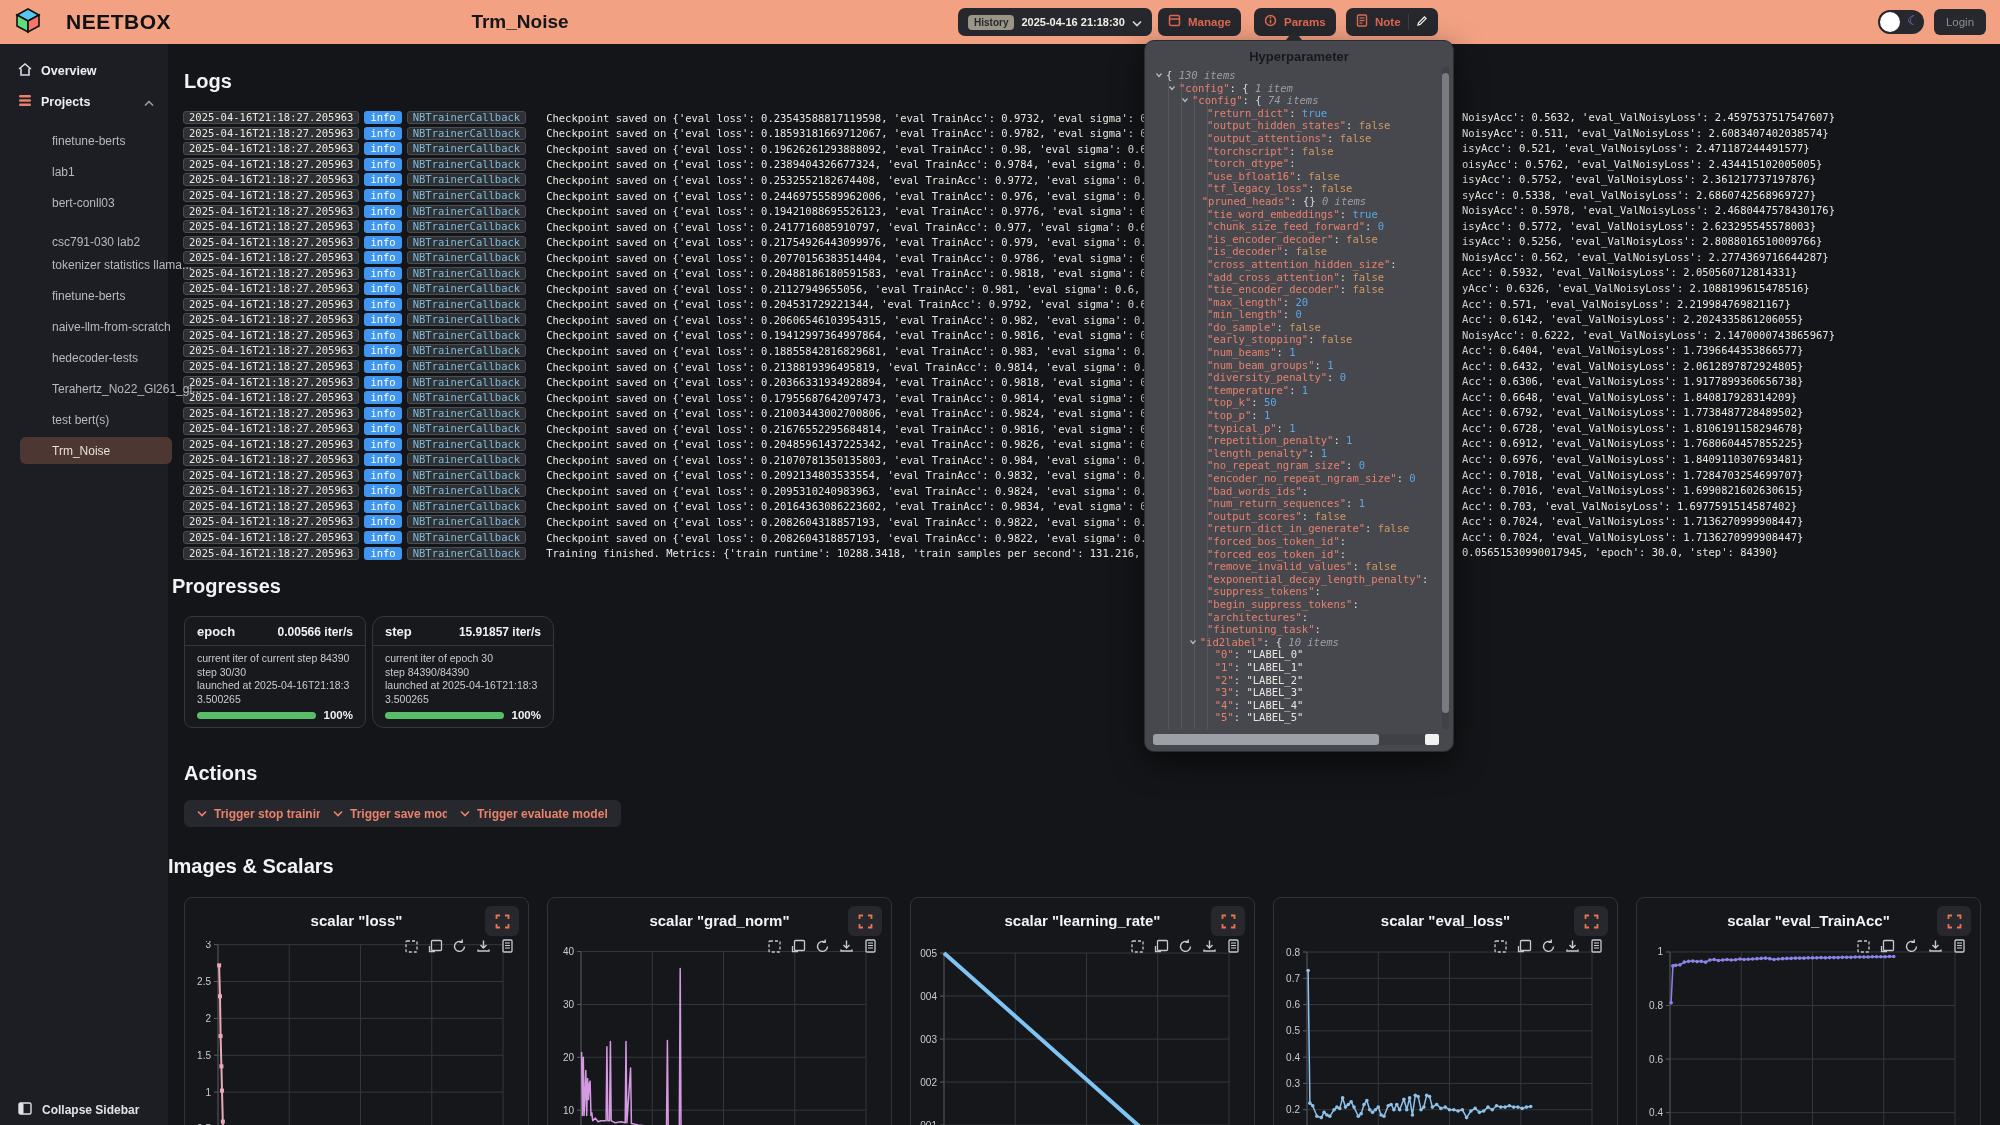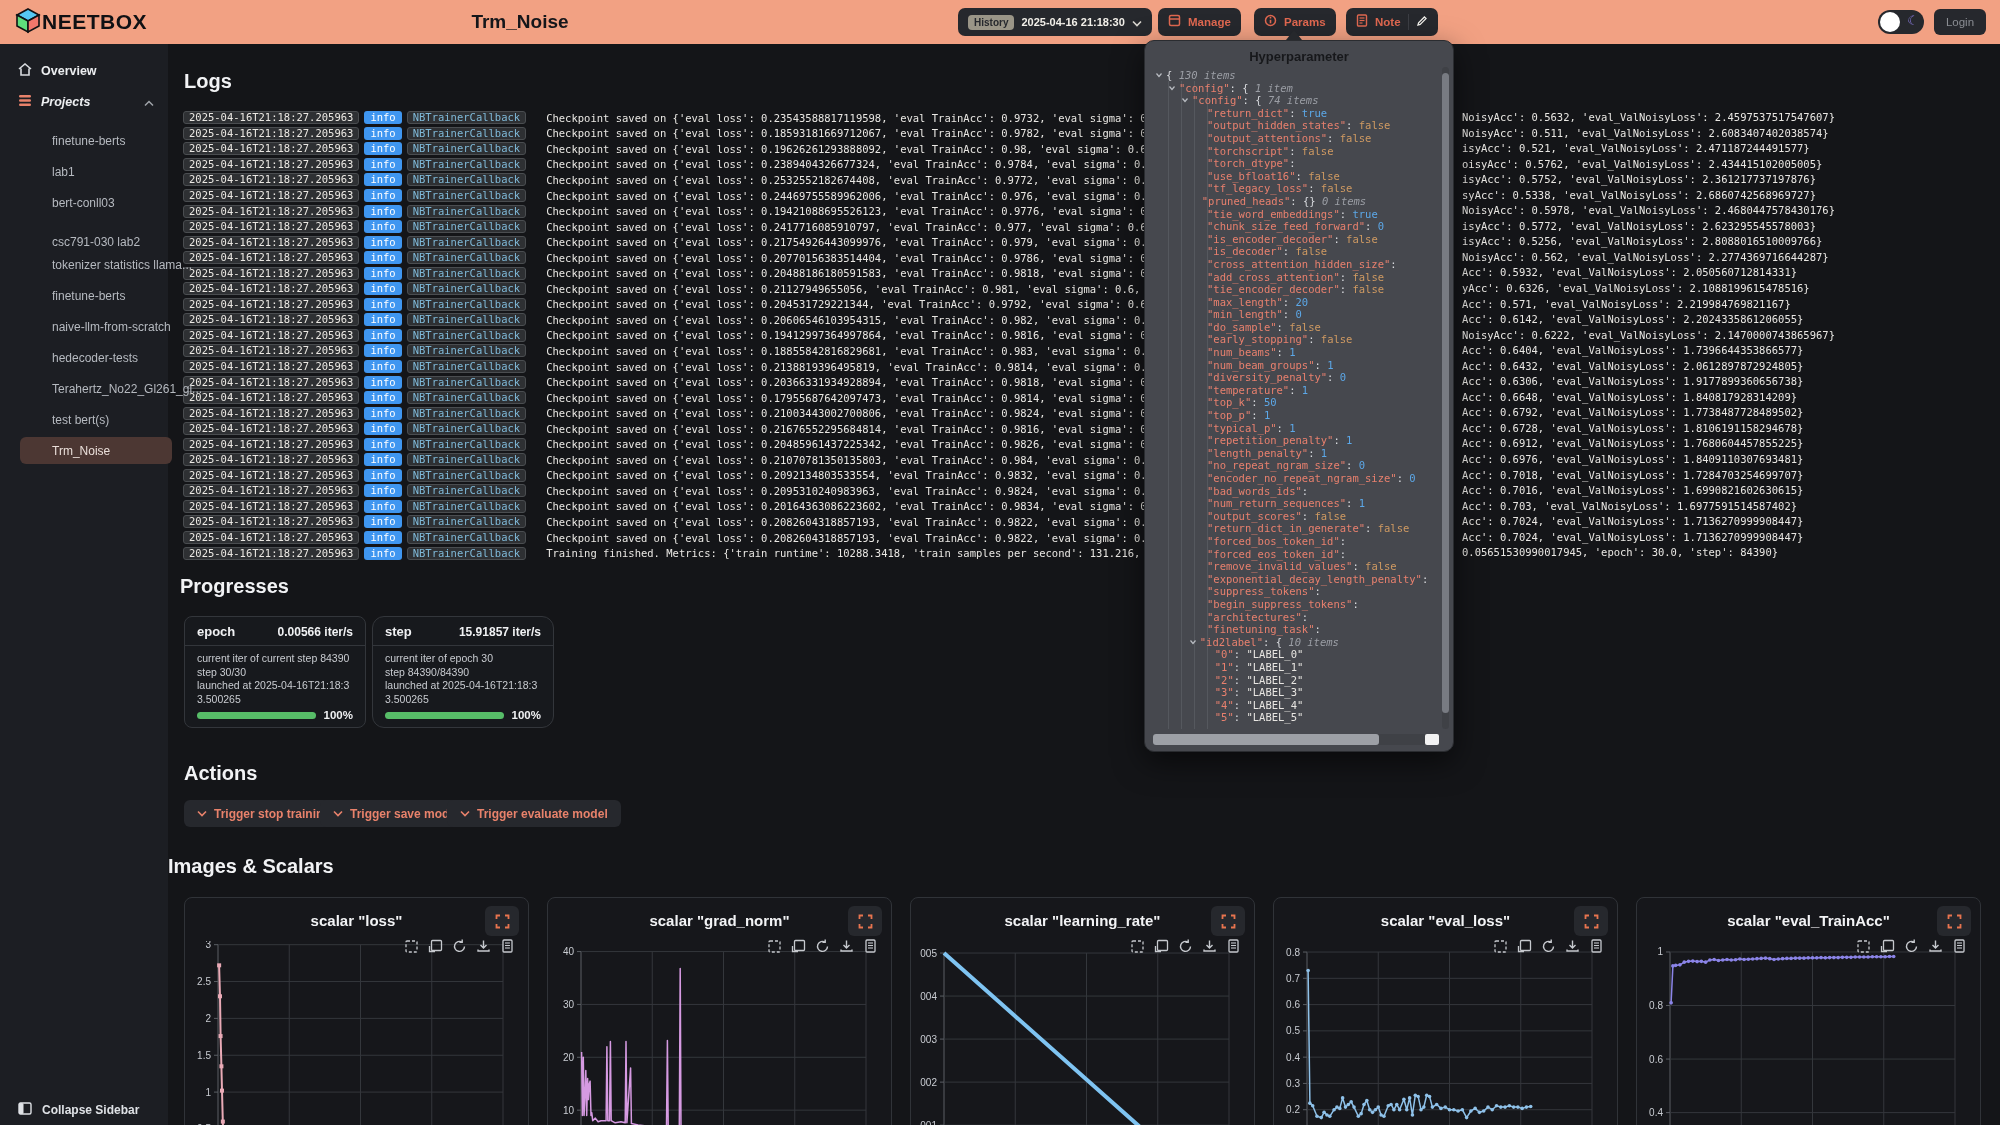--- a/index.html
+++ b/index.html
@@ -2,21 +2,21 @@
 <html><head>
 <meta charset="utf-8">
 <style>
   * { margin:0; padding:0; box-sizing:border-box; }
   html,body { background:#0c0d0f; }
   .app { position:relative; width:2000px; height:1125px; background:#141518; overflow:hidden;
          font-family:"Liberation Sans", sans-serif; color:#e6e8ea; }
 
   
   .header { position:absolute; left:0; top:0; width:2000px; height:44px; background:#f2a183; z-index:40; }
-  .brand { position:absolute; left:14px; top:6px; display:flex; align-items:center; gap:0; }
+  .brand { position:absolute; left:14px; top:6px; display:flex; align-items:center; gap:24px; }
   .brand-text { font-size:21px; font-weight:800; color:#101114; letter-spacing:.5px; }
   .page-title { position:absolute; left:420px; top:11px; width:200px; text-align:center;
                 font-size:19px; font-weight:700; color:#15161a; }
   .hctl { position:absolute; top:8px; height:28px; display:flex; align-items:center; background:#26282d;
           border-radius:7px; padding:0 10px; gap:7px; cursor:pointer; }
   .hist-badge { background:#9a9587; color:#26282d; font-size:10px; font-weight:700; padding:2px 6px; border-radius:4px; }
   .hist-date { color:#f2efe9; font-size:11px; font-weight:600; white-space:nowrap; }
   .hbtn-label { color:#e06850; font-size:11.5px; font-weight:700; white-space:nowrap; }
   .note-divider { width:1px; height:16px; background:#3c3e44; }
   .toggle { position:absolute; left:1878px; top:10px; width:46px; height:24px; background:#26282d;
@@ -164,21 +164,21 @@
     <button class="login-btn">Login</button>
   </div>
 
   <div class="sidebar">
     <div class="side-row" style="top:14px;">
       <span><svg width="14" height="13" viewBox="0 0 14 13">
             <path d="M1 6 L7 1 L13 6 M3 5.5 V12 H11 V5.5" fill="none" stroke="#d7dade" stroke-width="1.6"></path>
           </svg></span>
       <span class="lbl">Overview</span>
     </div>
-    <div class="side-row" style="top:45px;font-style:italic;">
+    <div class="side-row" style="top:45px;">
       <span><svg width="14" height="13" viewBox="0 0 14 13">
             <rect x="1" y="1" width="12" height="2.4" rx="1.2" fill="#e8826b"></rect>
             <rect x="1" y="5.3" width="12" height="2.4" rx="1.2" fill="#e8826b"></rect>
             <rect x="1" y="9.6" width="12" height="2.4" rx="1.2" fill="#e8826b"></rect>
           </svg></span>
       <span class="lbl">Projects</span>
       <span class="chev-up"><svg width="10" height="7" viewBox="0 0 10 7">
             <polyline points="1,5.5 5,1.5 9,5.5" fill="none" stroke="#9fa3a9" stroke-width="1.5"></polyline>
           </svg></span>
     </div>
@@ -404,21 +404,21 @@
       </div>
       <div class="logrow">
         <span class="b-time">2025-04-16T21:18:27.205963</span>
         <span class="b-level">info</span>
         <span class="b-caller">NBTrainerCallback</span>
         <span class="msg-left">Training finished. Metrics: {'train_runtime': 10288.3418, 'train_samples_per_second': 131.216, 'train_steps_per_second': 8</span>
         <span class="msg-right">0.05651530990017945, 'epoch': 30.0, 'step': 84390}</span>
       </div>
     </div>
 
-  <div class="sec-title" style="left:180px; top:575px;">Progresses</div>
+  <div class="sec-title" style="left:172px; top:575px;">Progresses</div>
 
   <div class="pcard" style="left:184px;">
     <div class="pcard-head">
       <span class="pcard-name">epoch</span>
       <span class="pcard-rate">0.00566 iter/s</span>
     </div>
     <div class="pcard-body">
       <div>current iter of current step 84390</div>
       <div>step 30/30</div>
       <div>launched at 2025-04-16T21:18:33.500265</div>

